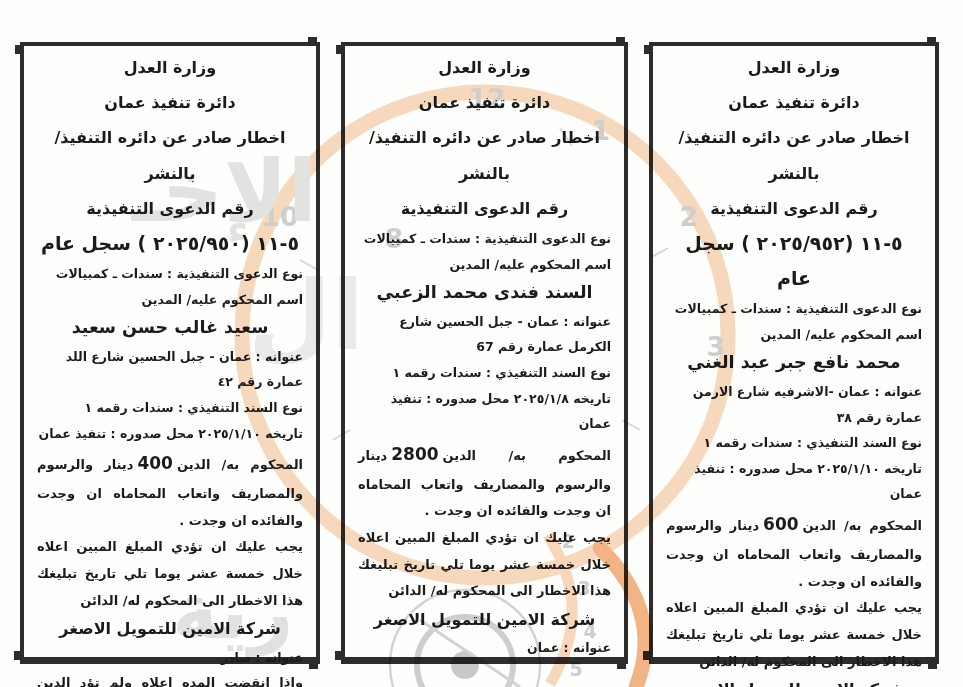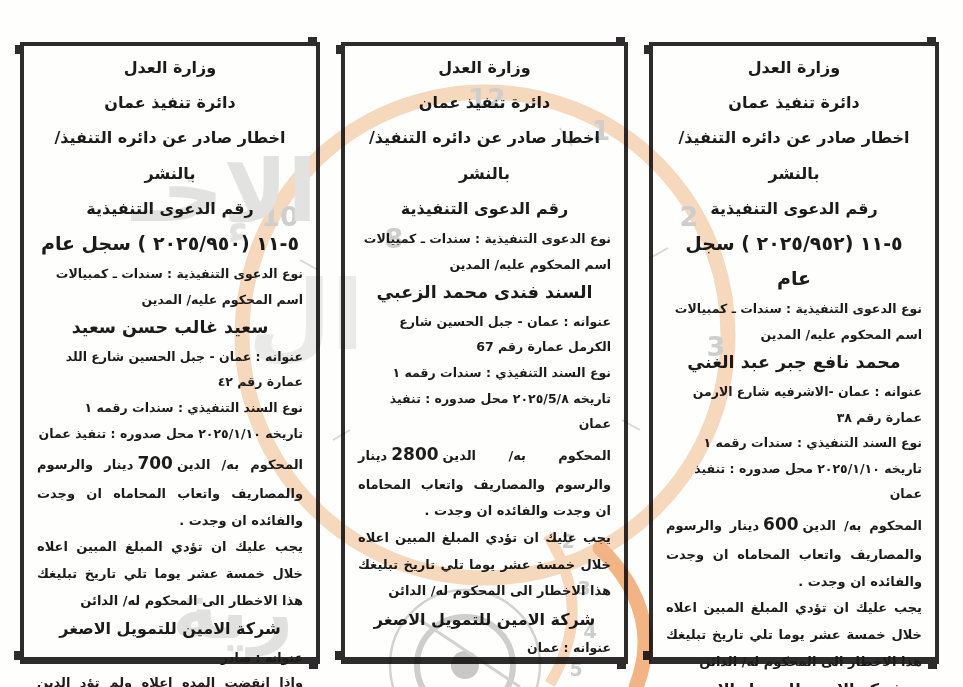--- a/index.html
+++ b/index.html
@@ -96,21 +96,21 @@
       <span class="st br"></span>
       <p class="hline">وزارة العدل</p>
       <p class="hline">دائرة تنفيذ عمان</p>
       <p class="hline">اخطار صادر عن دائره التنفيذ/ بالنشر</p>
       <p class="hline">رقم الدعوى التنفيذية</p>
       <p class="small-r">نوع الدعوى التنفيذية : سندات ـ كمبيالات</p>
       <p class="small-r">اسم المحكوم عليه/ المدين</p>
       <p class="name">السند فندى محمد الزعبي</p>
       <p class="small-r">عنوانه : عمان - جبل الحسين شارع الكرمل عمارة رقم 67</p>
       <p class="small-r">نوع السند التنفيذي : سندات رقمه ١</p>
-      <p class="small-r">تاريخه ٢٠٢٥/5/٨ محل صدوره : تنفيذ عمان</p>
+      <p class="small-r">تاريخه ٢٠٢٥/١/٨ محل صدوره : تنفيذ عمان</p>
       <p class="para"><span>المحكوم به/ الدين</span><span class="amount">2800</span><span>دينار والرسوم والمصاريف واتعاب المحاماه ان وجدت والفائده ان وجدت .</span></p>
       <p class="para">يجب عليك ان تؤدي المبلغ المبين اعلاه خلال خمسة عشر يوما تلي تاريخ تبليغك هذا الاخطار الى المحكوم له/ الدائن</p>
       <p class="creditor">شركة الامين للتمويل الاصغر</p>
       <p class="small-r">عنوانه : عمان</p>
 
     </div>
 
     <div class="card">
       <span class="st tl"></span>
       <span class="st tr"></span>
@@ -120,21 +120,21 @@
       <p class="hline">دائرة تنفيذ عمان</p>
       <p class="hline">اخطار صادر عن دائره التنفيذ/ بالنشر</p>
       <p class="hline">رقم الدعوى التنفيذية</p>
       <p class="case-line">٥-١١ (٢٠٢٥/٩٥٠ ) سجل عام</p>
       <p class="small-r">نوع الدعوى التنفيذية : سندات ـ كمبيالات</p>
       <p class="small-r">اسم المحكوم عليه/ المدين</p>
       <p class="name">سعيد غالب حسن سعيد</p>
       <p class="small-r">عنوانه : عمان - جبل الحسين شارع اللد عمارة رقم ٤٢</p>
       <p class="small-r">نوع السند التنفيذي : سندات رقمه ١</p>
       <p class="small-r">تاريخه ٢٠٢٥/١/١٠ محل صدوره : تنفيذ عمان</p>
-      <p class="para"><span>المحكوم به/ الدين</span><span class="amount">700</span><span>دينار والرسوم والمصاريف واتعاب المحاماه ان وجدت والفائده ان وجدت .</span></p>
+      <p class="para"><span>المحكوم به/ الدين</span><span class="amount">400</span><span>دينار والرسوم والمصاريف واتعاب المحاماه ان وجدت والفائده ان وجدت .</span></p>
       <p class="para">يجب عليك ان تؤدي المبلغ المبين اعلاه خلال خمسة عشر يوما تلي تاريخ تبليغك هذا الاخطار الى المحكوم له/ الدائن</p>
       <p class="creditor">شركة الامين للتمويل الاصغر</p>
       <p class="small-r">عنوانه : صادر</p>
       <p class="para">واذا انقضت المده اعلاه ولم تؤد الدين المذكور او تعرض التسويه القانونيه ، ستقوم دائره التنفيذ بمباشره الاجـراءات التنفيذيه اللازمة قانونا بحقك .</p>
 
     </div>
 
   </div>
 
   <div class="watermark">

